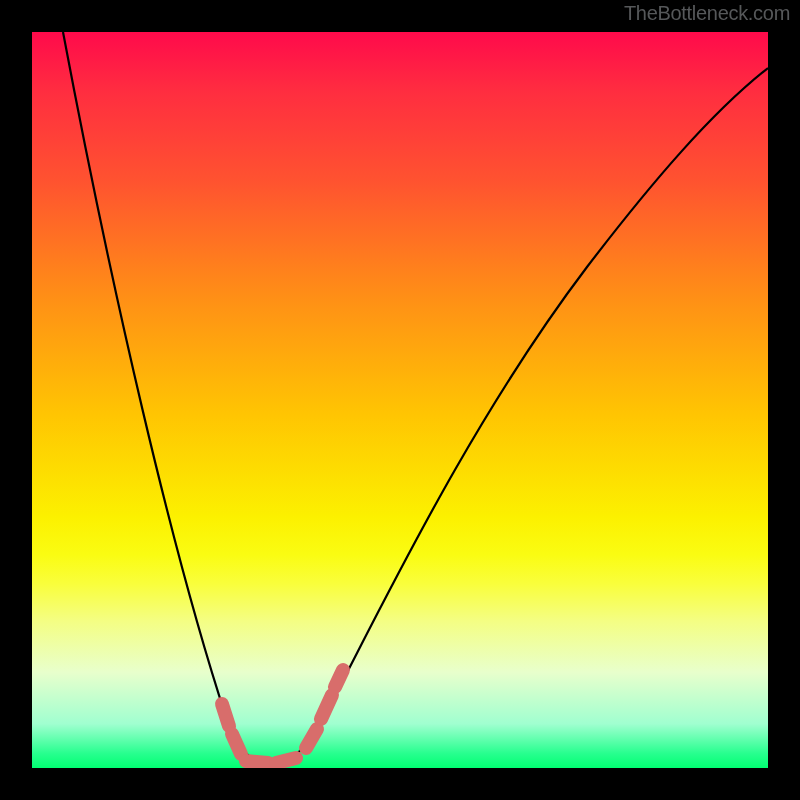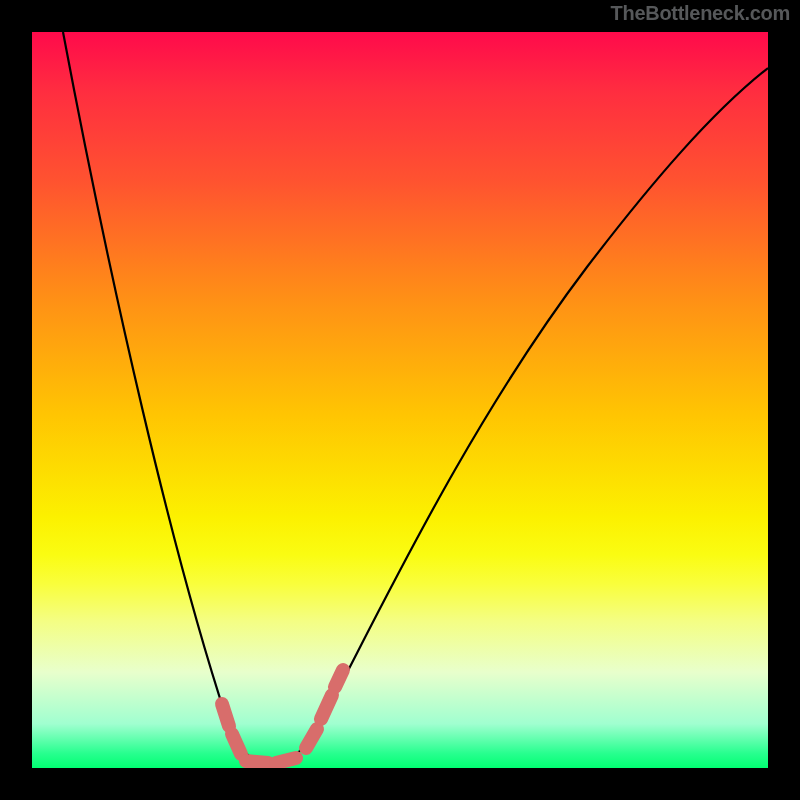--- a/index.html
+++ b/index.html
@@ -15,21 +15,21 @@
   width: 800px;
   height: 800px;
   background: #000;
 }
 .watermark {
   position: absolute;
   top: 2px;
   right: 10px;
   font-family: Arial, Helvetica, sans-serif;
   font-size: 20px;
-  font-weight: 700;
+  font-weight: 400;
   color: #56585a;
   letter-spacing: -0.3px;
   z-index: 5;
 }
 .plot-area {
   position: absolute;
   left: 32px;
   top: 32px;
   width: 736px;
   height: 736px;

